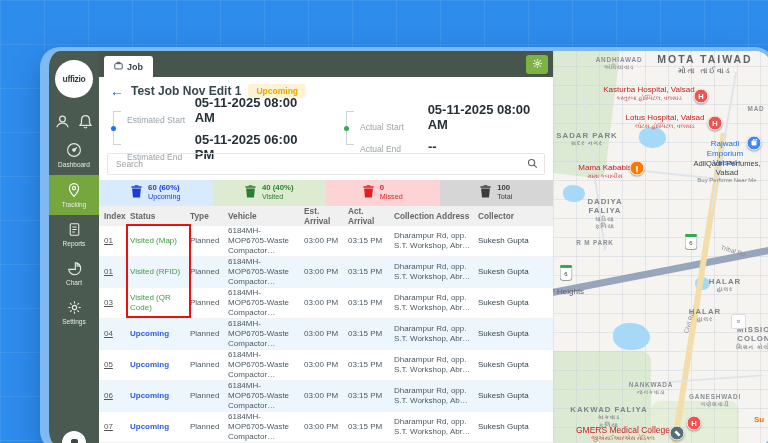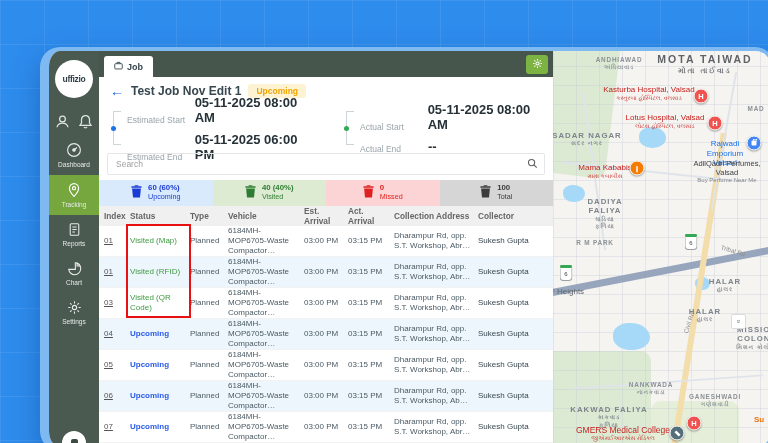--- a/index.html
+++ b/index.html
@@ -449,21 +449,21 @@
       <div class="water" style="left:10px;top:134px;width:22px;height:17px"></div>
       <div class="water" style="left:60px;top:272px;width:37px;height:27px"></div>
       <div class="water" style="left:142px;top:226px;width:15px;height:13px"></div>
 
       <div class="ml area2" style="left:66px;top:5px"><span>ANDHIAWAD</span><span class="s">અંધિયાવાડ</span></div>
       <div class="ml big" style="left:152px;top:2px"><span>MOTA TAIWAD</span><span class="s" style="font-size:7.5px">મોતા તાઈવાડ</span></div>
       <div class="ml red" style="left:96px;top:34px"><span>Kasturba Hospital, Valsad</span><span class="s">કસ્તુરબા હોસ્પિટલ, વલસાડ</span></div>
       <span class="mk hosp" style="left:148px;top:45px">H</span>
       <div class="ml red" style="left:112px;top:62px"><span>Lotus Hospital, Valsad</span><span class="s">લોટસ હોસ્પિટલ, વલસાડ</span></div>
       <span class="mk hosp" style="left:162px;top:72px">H</span>
-      <div class="ml area" style="left:34px;top:80px"><span>SADAR NAGAR</span><span class="s">સદર નગર</span></div>
+      <div class="ml area" style="left:34px;top:80px"><span>SADAR PARK</span><span class="s">સદર નગર</span></div>
       <div class="ml blue wrap" style="left:172px;top:88px;width:62px"><span>Rajwadi Emporium Valsad</span></div>
       <span class="mk shop" style="left:201px;top:92px">
           <i></i>
         </span>
       <div class="ml red" style="left:52px;top:112px"><span>Mama Kababis</span><span class="s">મામા કબાબીસ</span></div>
       <span class="mk food" style="left:84px;top:117px">∥</span>
       <div class="ml poi wrap" style="left:174px;top:108px;width:72px"><span>AdilQadri Perfumes, Valsad</span><span class="s" style="color:#70757a">Buy Perfume Near Me</span></div>
       <div class="ml area wrap" style="left:52px;top:146px;width:70px"><span>DADIYA FALIYA</span><span class="s" style="width:34px;margin:0 auto">ધાડિયા ફળિયા</span></div>
       <div class="ml area2" style="left:42px;top:188px"><span>R M PARK</span></div>
       <div class="ml poi" style="left:14px;top:236px;font-size:8px;color:#5f6368"><span>F Heights</span></div>

